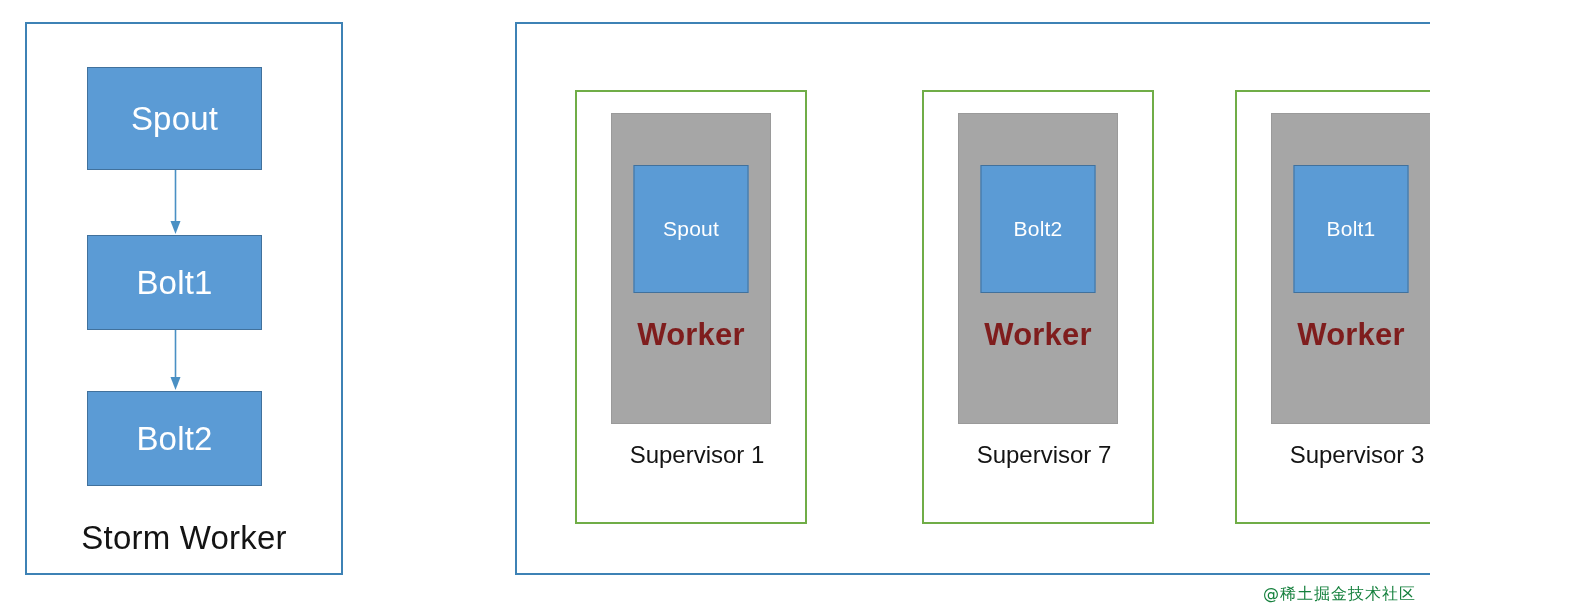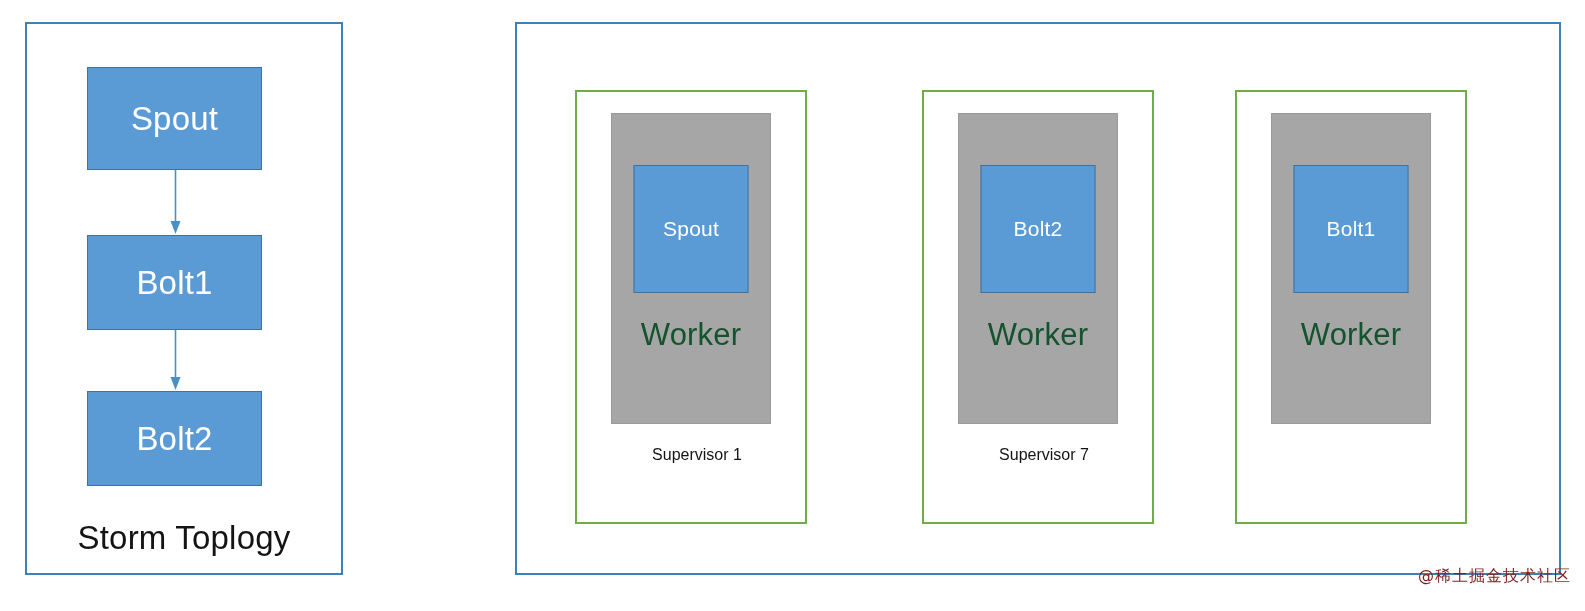--- a/index.html
+++ b/index.html
@@ -5,21 +5,21 @@
   html, body {
     margin: 0;
     padding: 0;
     background: #ffffff;
   }
   body {
     font-family: "Liberation Sans", "DejaVu Sans", sans-serif;
   }
   #canvas {
     position: relative;
-    width: 1585px;
+    width: 1430px;
     height: 611px;
     background: #ffffff;
     overflow: hidden;
   }
 
   
   .panel {
     position: absolute;
     background: #ffffff;
     border: 2px solid #3e82b5;
@@ -101,23 +101,23 @@
     background: #a6a6a6;
     border: 1px solid #9a9a9a;
     box-sizing: border-box;
   }
   .worker-label {
     position: absolute;
     left: 0;
     right: 0;
     top: 203px;
     text-align: center;
-    color: #14532d;
+    color: #7f1d1d;
     font-size: 31px;
-    font-weight: 400;
+    font-weight: 700;
     letter-spacing: 0.2px;
   }
   .component {
     position: absolute;
     left: 50%;
     transform: translateX(-50%);
     top: 51px;
     width: 115px;
     height: 128px;
     background: #5b9bd5;
@@ -131,34 +131,34 @@
     font-weight: 400;
     letter-spacing: 0.2px;
   }
 
   .supervisor-caption {
     position: absolute;
     left: 12px;
     right: 0;
     top: 350px;
     text-align: center;
-    font-size: 16px;
+    font-size: 24px;
     line-height: 26px;
     color: #141414;
     font-weight: 400;
   }
   .supervisor-caption .cap-line { display: block; }
 
   
   #watermark {
     position: absolute;
     right: 14px;
-    bottom: 24px;
+    bottom: 6px;
     font-size: 16px;
-    color: #7f1d1d;
+    color: #15803d;
     letter-spacing: 1px;
     white-space: nowrap;
     font-family: "DejaVu Sans", sans-serif;
   }
 </style>
 </head>
 <body>
 
 <div id="canvas">
 
@@ -179,21 +179,21 @@
 
     <svg id="connector-bolt1-bolt2" class="connector" viewBox="0 0 11 62">
       <line x1="5.5" y1="0" x2="5.5" y2="48" stroke="#4a90c4" stroke-width="1.6"></line>
       <polygon points="0.5,47 10.5,47 5.5,60" fill="#4a90c4"></polygon>
     </svg>
 
     <div id="node-bolt2" class="node">
       <span>Bolt2</span>
     </div>
 
-    <div class="topology-caption">Storm Toplogy</div>
+    <div class="topology-caption">Storm Worker</div>
   </div>
 
   <div id="cluster-panel" class="panel">
 
     <div id="supervisor-1" class="supervisor">
       <div class="worker">
         <div class="component">
           <span>Spout</span>
         </div>
         <div class="worker-label">Worker</div>
@@ -215,17 +215,20 @@
       </div>
     </div>
 
     <div id="supervisor-3" class="supervisor">
       <div class="worker">
         <div class="component">
           <span>Bolt1</span>
         </div>
         <div class="worker-label">Worker</div>
       </div>
+      <div class="supervisor-caption">
+        <span class="cap-line">Supervisor 3</span>
+      </div>
     </div>
   </div>
 
   <div id="watermark">@稀土掘金技术社区</div>
 </div>
 
 </body></html>

